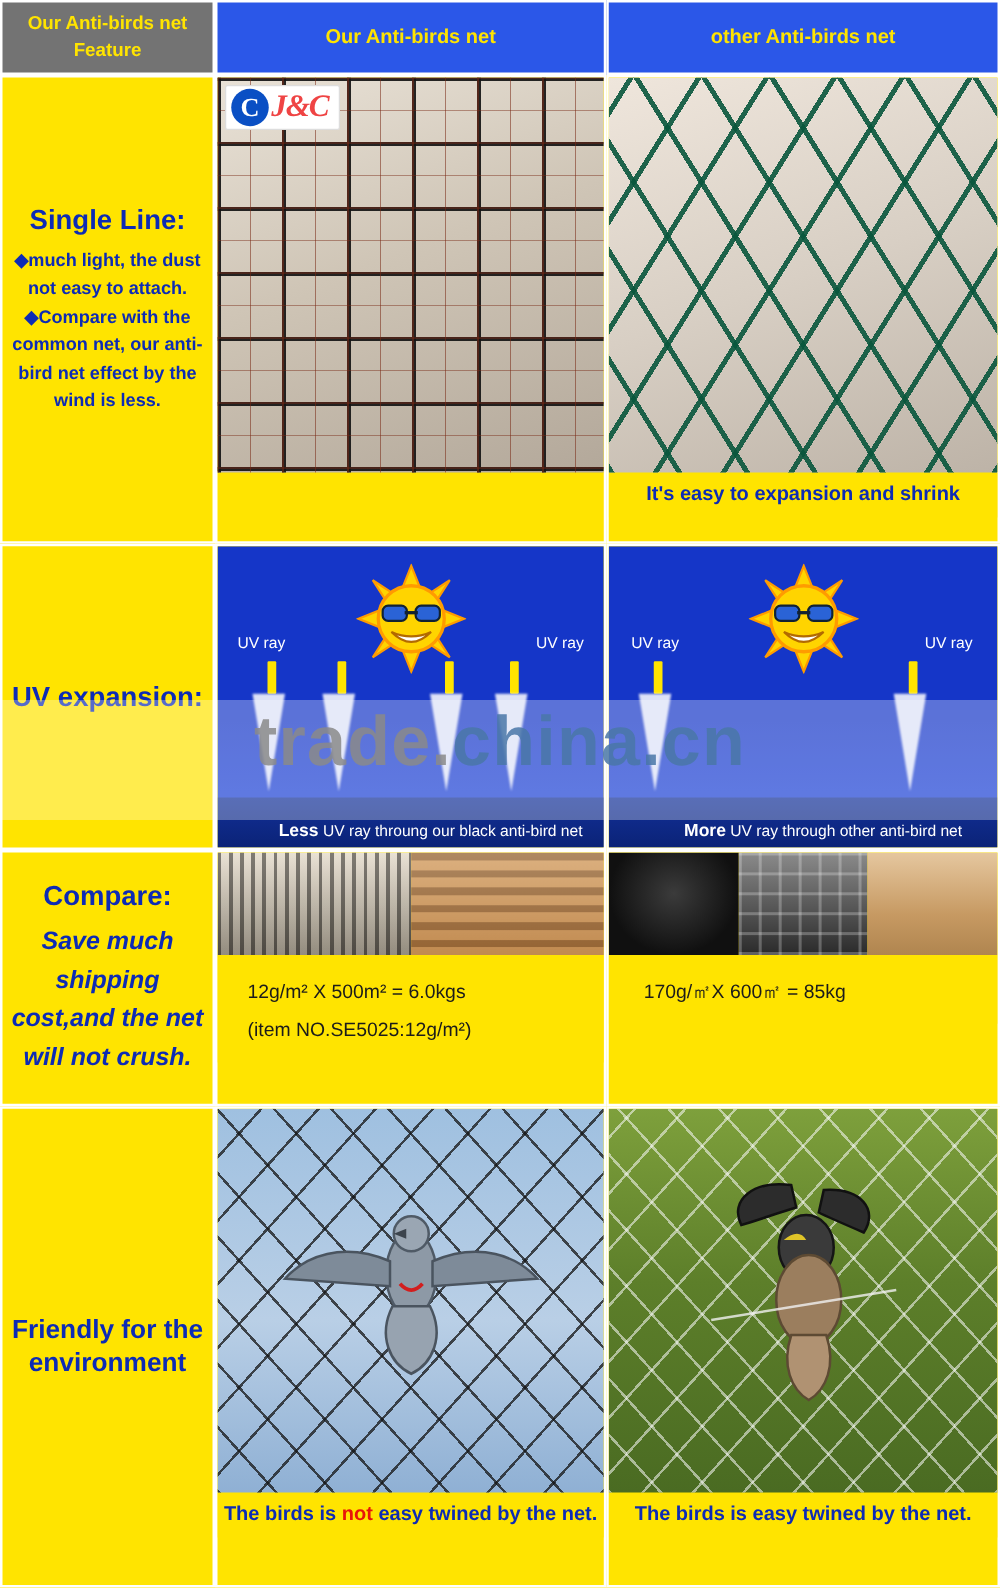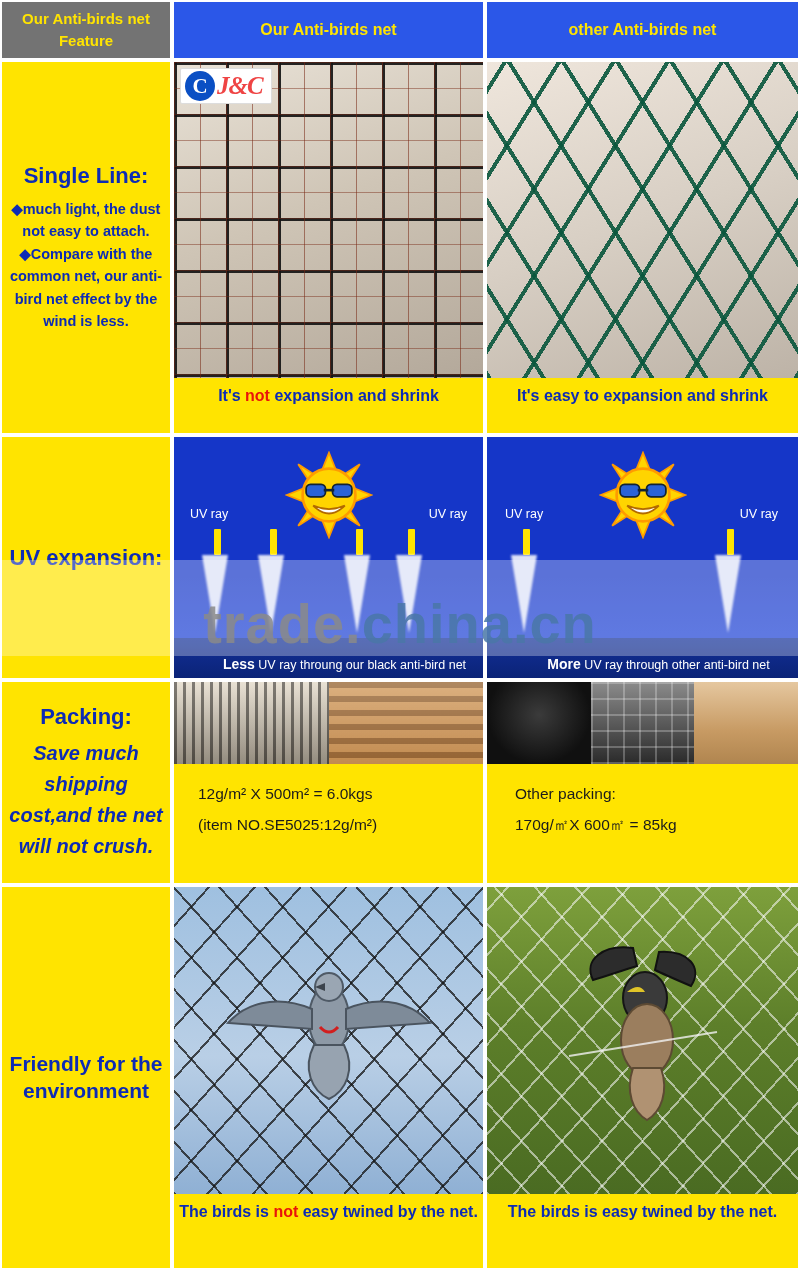--- a/index.html
+++ b/index.html
@@ -261,21 +261,21 @@
     left: 50%; top: 47%;
     transform: translate(-50%, -50%);
   }
   
   .watermark {
     position: absolute;
     left: 0; right: 0;
     top: 560px;
     height: 96px;
     display: flex;
-    align-items: flex-end;
+    align-items: flex-start;
     justify-content: center;
     pointer-events: none;
     z-index: 30;
   }
   .watermark .wm-band {
     position: absolute;
     left: 0; right: 0; top: 0; bottom: 0;
     background: rgba(255,255,255,0.30);
   }
   .watermark .wm-text {
@@ -303,25 +303,20 @@
       <div class="title">Single Line:</div>
       <div class="body">◆much light, the dust not easy to attach. ◆Compare with the common net, our anti-bird net effect by the wind is less.</div>
     </div>
 
     <div class="cell">
       <div class="photo net-a">
         <div class="logo">
           <span class="c-mark">C</span>
           <span class="jc">J&amp;C</span>
         </div>
-      </div>
-      <div class="caption">
-        <span>It's</span>
-        <span class="red">not</span>
-        <span>expansion and shrink</span>
       </div>
     </div>
 
     <div class="cell">
       <div class="photo net-b"></div>
       <div class="caption">It's easy to expansion and shrink</div>
     </div>
 
     <div class="cell lbl">
       <div class="title">UV expansion:</div>
@@ -391,21 +386,21 @@
         <div class="beam" style="left:228px;"></div>
         <div class="ground"></div>
         <div class="uv-note">
           <b>More</b>
           <span>UV ray through other anti-bird net</span>
         </div>
       </div>
     </div>
 
     <div class="cell lbl">
-      <div class="title">Packing:</div>
+      <div class="title">Compare:</div>
       <div class="body p2">Save much shipping cost,and the net will not crush.</div>
     </div>
 
     <div class="cell">
       <div class="pack-photos">
         <div class="pk roll"></div>
         <div class="pk bundle"></div>
       </div>
       <div class="pack-text">
         <div>12g/m² X 500m² = 6.0kgs</div>
@@ -413,21 +408,20 @@
       </div>
     </div>
 
     <div class="cell">
       <div class="pack-photos">
         <div class="pk blacknet"></div>
         <div class="pk bags"></div>
         <div class="pk carton"></div>
       </div>
       <div class="pack-text right">
-        <div>Other packing:</div>
         <div>170g/㎡X 600㎡ = 85kg</div>
       </div>
     </div>
 
     <div class="cell lbl">
       <div class="title sm">Friendly for the environment</div>
     </div>
 
     <div class="cell">
       <div class="photo bird-a">

